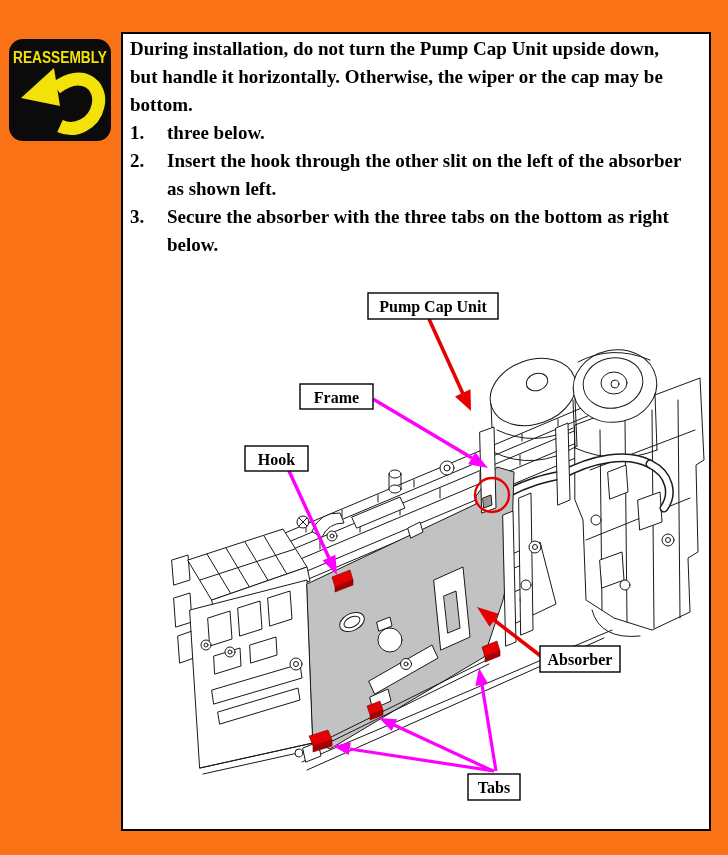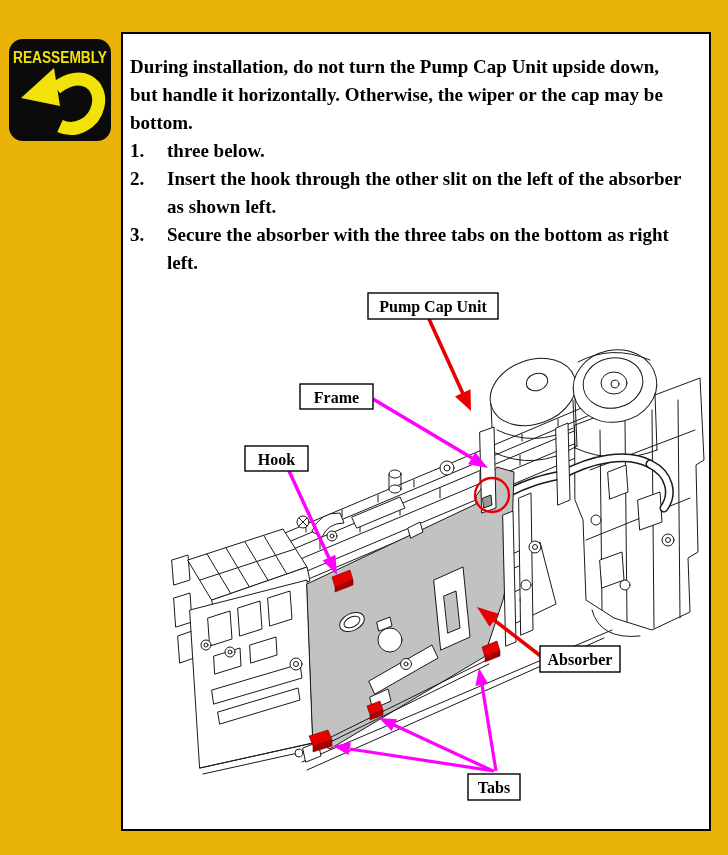--- a/index.html
+++ b/index.html
@@ -1,21 +1,21 @@
 <!DOCTYPE html>
 <html><head>
 <meta charset="utf-8">
 <style>
   html,body{margin:0;padding:0;background:#fff;}
-  .page{position:relative;width:728px;height:855px;background:#eab308;overflow:hidden;
+  .page{position:relative;width:728px;height:855px;background:#f97316;overflow:hidden;
         font-family:"Liberation Serif",serif;}
   .badge-svg{position:absolute;left:8px;top:38px;width:104px;height:104px;}
   .content-box{position:absolute;left:121px;top:32px;width:590px;height:799px;
                border:2px solid #000;box-sizing:border-box;background:#fff;}
-  .text-wrap{padding:19px 2px 0 7px;font-weight:bold;font-size:19px;line-height:28px;color:#000;}
+  .text-wrap{padding:1px 2px 0 7px;font-weight:bold;font-size:19px;line-height:28px;color:#000;}
   .para-line{white-space:nowrap;}
   .step{display:flex;}
   .step .num{width:37px;flex:none;}
   .step .body{flex:1;}
   .step .body div{white-space:nowrap;}
   .diagram-svg{position:absolute;left:121px;top:250px;width:590px;height:581px;}
   .art{stroke:#1a1a1a;stroke-width:1;fill:none;stroke-linejoin:round;stroke-linecap:round;}
   .wfill{fill:#ffffff;}
   .lblrect{fill:#ffffff;stroke:#000;stroke-width:1.4;}
   .lbltext{font-family:"Liberation Serif",serif;font-weight:bold;font-size:16px;fill:#000;text-anchor:middle;}
@@ -50,21 +50,21 @@
         <span class="num">2.</span>
         <div class="body">
           <div>Insert the hook through the other slit on the left of the absorber</div>
           <div>as shown left.</div>
         </div>
       </div>
       <div class="step">
         <span class="num">3.</span>
         <div class="body">
           <div>Secure the absorber with the three tabs on the bottom as right</div>
-          <div>left.</div>
+          <div>below.</div>
         </div>
       </div>
     </div>
   </div>
 
   <svg class="diagram-svg" viewBox="121 250 590 581">
 
     <g class="art">
 
       <g>

